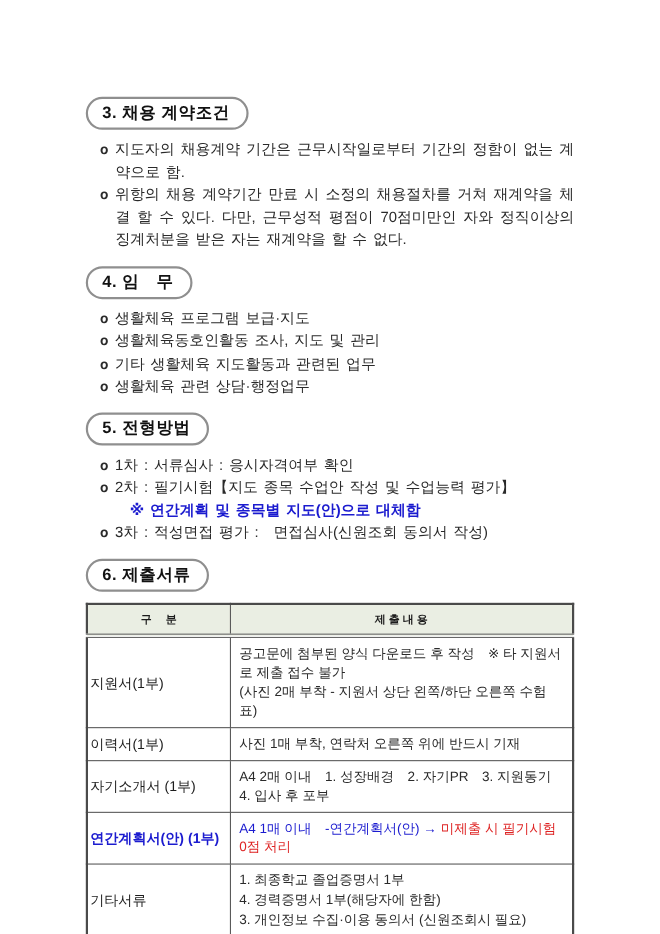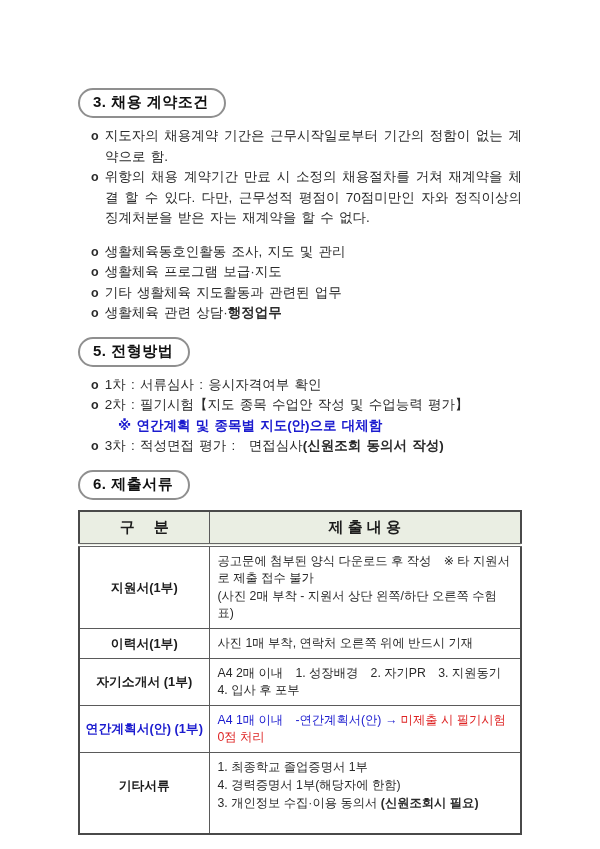--- a/index.html
+++ b/index.html
@@ -36,68 +36,67 @@
     text-align: justify;
     padding-left: 27px;
     text-indent: -14px;
     word-spacing: 1.5px;
     color: #2a2a2a;
   }
   .bullet .marker { font-weight: 700; margin-right: 6px; font-size: 12.5px; }
   .bullet.sub { padding-left: 40px; text-indent: 0; }
   
   .s-n { }
-  .s-b { font-weight: 700; }
+  .s-b { font-weight: 400; }
   .s-bl { color: var(--blue); }
   .s-bb { color: var(--blue); font-weight: 700; }
   .s-rb { color: var(--red); font-weight: 400; margin-top: 45px; }
   
   .tbl-wrap { margin-top: 2px; }
   table.docs {
     width: 100%;
     border-collapse: collapse;
     border: 2px solid #4a4a4a;
     table-layout: fixed;
   }
   table.docs th, table.docs td { border: 1px solid #5a5a5a; }
   table.docs col.c1 { width: 130px; }
   table.docs thead th {
     background: var(--header-bg);
-    font-size: 15px;
+    font-size: 10px;
     font-weight: 700;
     text-align: center;
     padding: 6px 4px;
     color: #1c1c1c;
     border-bottom: 4px double #666666;
   }
   table.docs td { vertical-align: middle; font-size: 12.3px; line-height: 17px; }
   table.docs td.lbl {
-    text-align: center;
     font-weight: 700;
     font-size: 12.8px;
     padding: 6px 2px;
     color: #1c1c1c;
   }
   table.docs td.cnt { padding: 5px 8px; color: #2a2a2a; }
   table.docs td.cnt .line { margin: 1px 0; }
   table.docs tbody tr.extra-pad td { padding-bottom: 20px; }
 </style>
 </head>
 <body>
 
 <div class="page">
 
   <div id="sections-root">
       <div class="section"><div class="pill">3. 채용 계약조건</div><ul class="bullets">
           <li class="bullet"><span class="marker">o</span><span class="s-n">지도자의 채용계약 기간은 근무시작일로부터 기간의 정함이 없는 계약으로 함.</span></li>
           <li class="bullet"><span class="marker">o</span><span class="s-n">위항의 채용 계약기간 만료 시 소정의 채용절차를 거쳐 재계약을 체결 할 수 있다. 다만, 근무성적 평점이 70점미만인 자와 정직이상의 징계처분을 받은 자는 재계약을 할 수 없다.</span></li>
         </ul></div>
-      <div class="section"><ul class="bullets">
+      <div class="section"><div class="pill">4. 임　무</div><ul class="bullets">
+          <li class="bullet"><span class="marker">o</span><span class="s-n">생활체육 프로그램 보급·지도</span></li>
           <li class="bullet"><span class="marker">o</span><span class="s-n">생활체육동호인활동 조사, 지도 및 관리</span></li>
-          <li class="bullet"><span class="marker">o</span><span class="s-n">생활체육 프로그램 보급·지도</span></li>
           <li class="bullet"><span class="marker">o</span><span class="s-n">기타 생활체육 지도활동과 관련된 업무</span></li>
           <li class="bullet"><span class="marker">o</span><span class="s-n">생활체육 관련 상담·</span><span class="s-b">행정업무</span></li>
         </ul></div>
       <div class="section"><div class="pill">5. 전형방법</div><ul class="bullets">
           <li class="bullet"><span class="marker">o</span><span class="s-n">1차 : 서류심사 : 응시자격여부 확인</span></li>
           <li class="bullet"><span class="marker">o</span><span class="s-n">2차 : 필기시험【지도 종목 수업안 작성 및 수업능력 평가】</span></li>
           <li class="bullet sub"><span class="s-bb">※ 연간계획 및 종목별 지도(안)으로 대체함</span></li>
           <li class="bullet"><span class="marker">o</span><span class="s-n">3차 : 적성면접 평가 :　면접심사</span><span class="s-b">(신원조회 동의서 작성)</span></li>
         </ul></div>
     </div>

